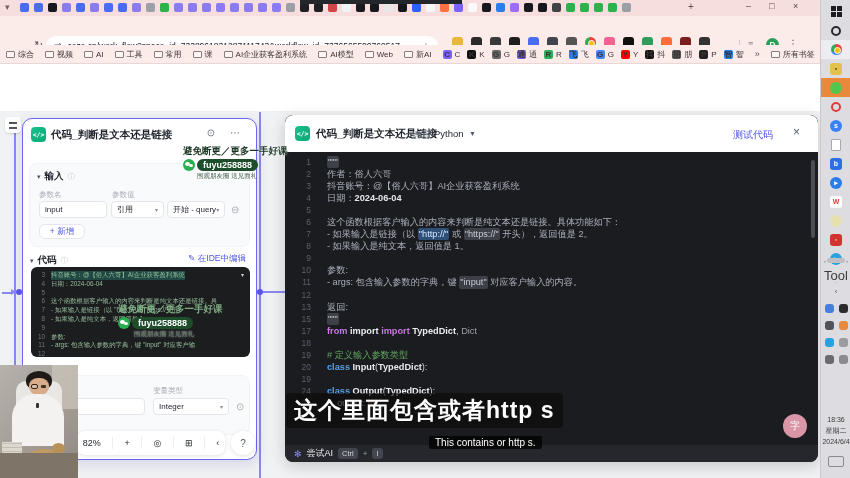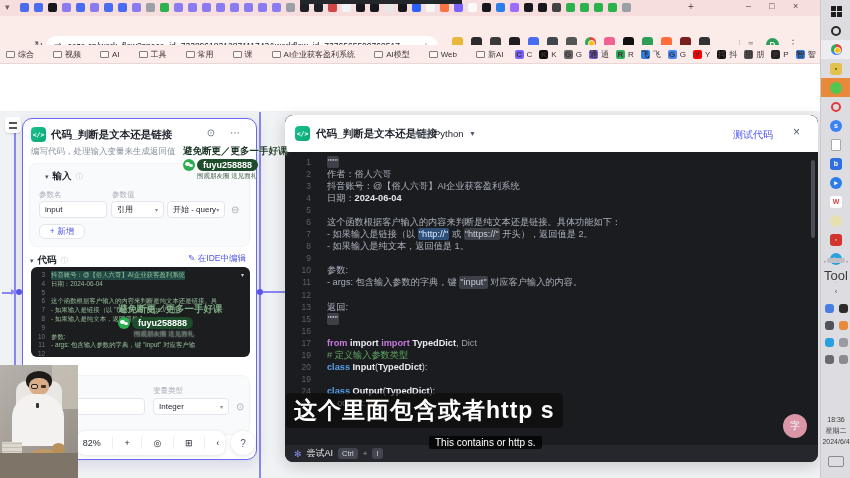--- a/index.html
+++ b/index.html
@@ -250,21 +250,21 @@
         <div class="tb-div"></div>
       </div>
     <div class="abs menu-lines" style="left:748px;top:23px;">≡</div>
     <div class="abs" style="left:766px;top:22px;">
         <div class="profile">D</div>
       </div>
     <div class="abs dots3" style="left:788px;top:22px;">⋮</div>
   </div>
 
   <div class="abs bmbar">
-    <span style="display:flex;gap:19px;">
+    <span style="display:flex;gap:11px;">
         <span class="bm">
           <span class="bm-folder"></span>
           <span>综合</span>
         </span>
         <span class="bm">
           <span class="bm-folder"></span>
           <span>视频</span>
         </span>
         <span class="bm">
           <span class="bm-folder"></span>
@@ -400,24 +400,23 @@
   <div class="abs panel-toggle">
       <i></i>
     </div>
 
   <div class="abs nodepanel">
     <div class="abs" style="left:8px;top:8px;">
         <div class="code-ico">&lt;/&gt;</div>
       </div>
     <div class="abs np-title">代码_判断是文本还是链接</div>
     <div class="abs np-acts">⊙ ⋯</div>
-    <div class="abs np-desc">编写代码，处理输入变量来生成返回值</div>
 
     <div class="abs sect" style="top:44px;height:84px;">
-      <div class="abs" style="left:7px;top:6px;display:flex;gap:4px;align-items:center;margin-left:8px;">
+      <div class="abs" style="left:7px;top:6px;display:flex;gap:4px;align-items:center;">
         <span class="caret">▾</span>
         <span class="sect-h">输入</span>
         <span class="info">ⓘ</span>
       </div>
       <div class="abs tinylab" style="left:9px;top:26px;">参数名</div>
       <div class="abs tinylab" style="left:82px;top:26px;">参数值</div>
       <div class="abs fld" style="left:9px;top:37px;width:68px;">
           <span>input</span>
         </div>
       <div class="abs fld" style="left:81px;top:37px;width:53px;">
@@ -566,35 +565,35 @@
         <div class="cl">
           <span class="n">12</span>
         </div>
         <div class="cl">
           <span class="n">13</span>
           <span class="seg s-d">返回:</span>
         </div>
         <div class="cl">
           <span class="n">15</span>
           <span class="seg s-g">"""</span>
-        </div>
-        <div class="cl">
-          <span class="n">16</span>
         </div>
         <div class="cl">
           <span class="n">17</span>
           <span class="seg s-k">from</span>
           <span class="seg s-p"> </span>
           <span class="seg s-n">import</span>
           <span class="seg s-p"> </span>
           <span class="seg s-k">import</span>
           <span class="seg s-p"> </span>
           <span class="seg s-n">TypedDict</span>
           <span class="seg s-p">, </span>
           <span class="seg s-p2">Dict</span>
+        </div>
+        <div class="cl">
+          <span class="n">18</span>
         </div>
         <div class="cl">
           <span class="n">19</span>
           <span class="seg s-c"># 定义输入参数类型</span>
         </div>
         <div class="cl">
           <span class="n">20</span>
           <span class="seg s-cl">class</span>
           <span class="seg s-p"> </span>
           <span class="seg s-n">Input</span>

